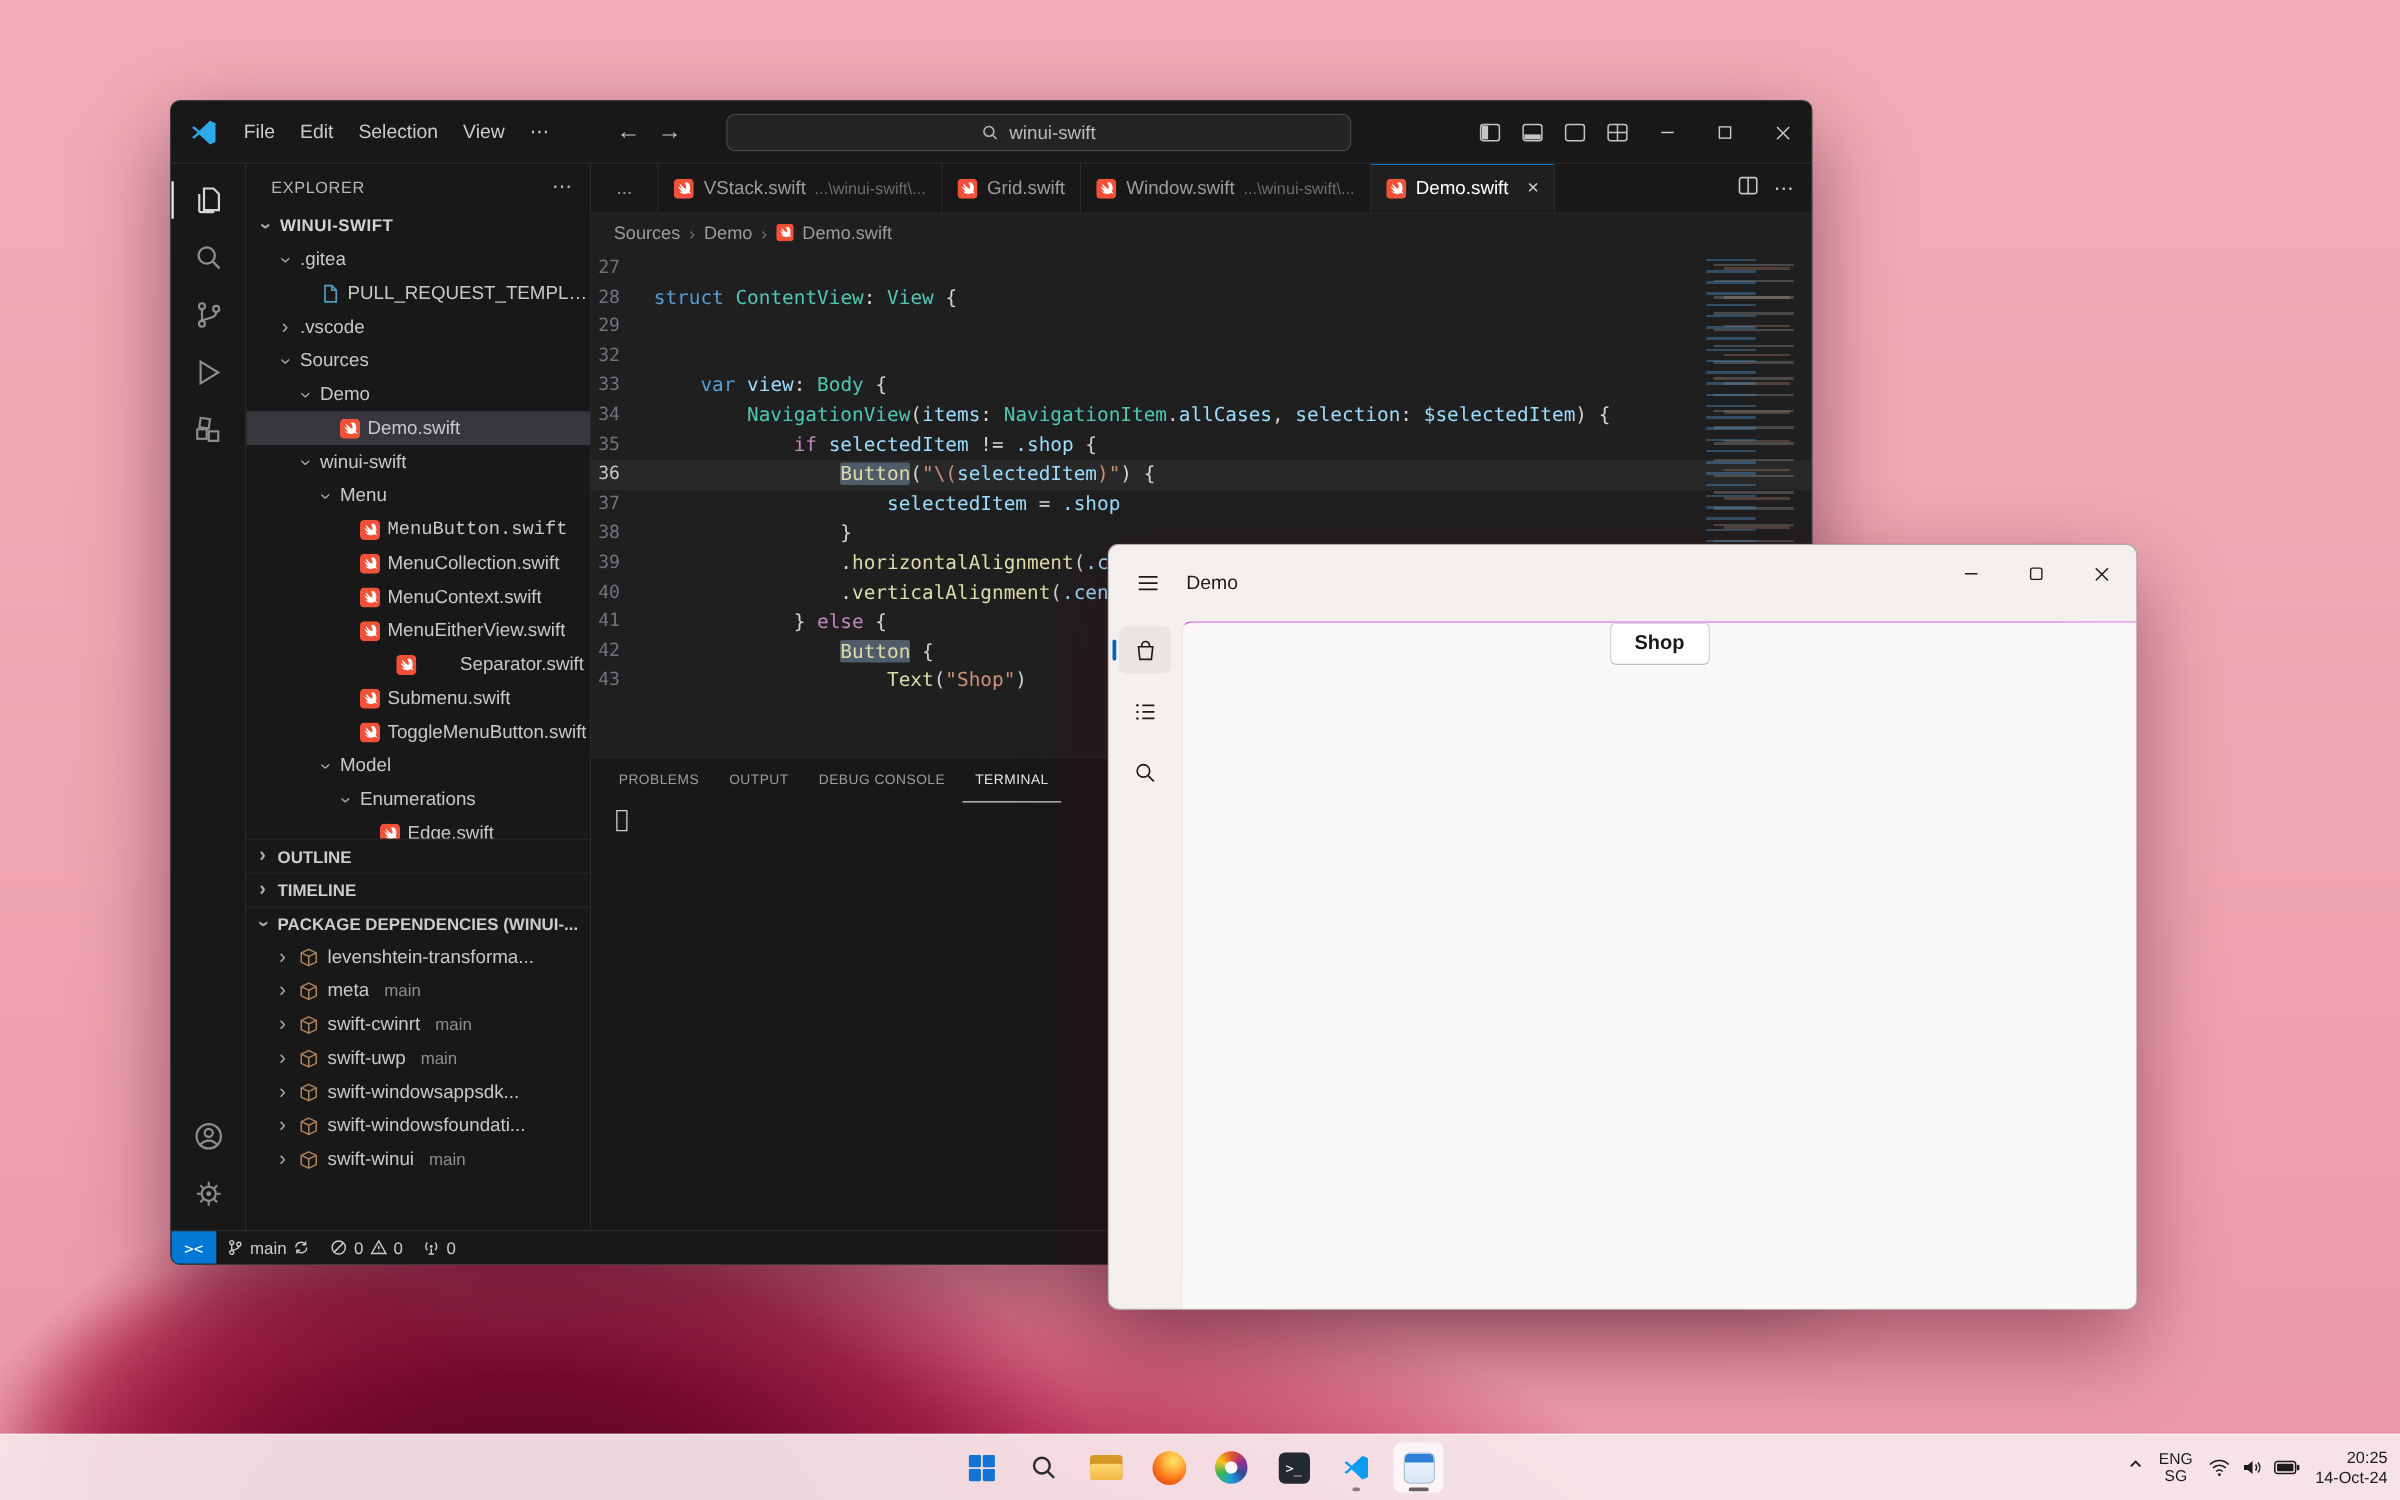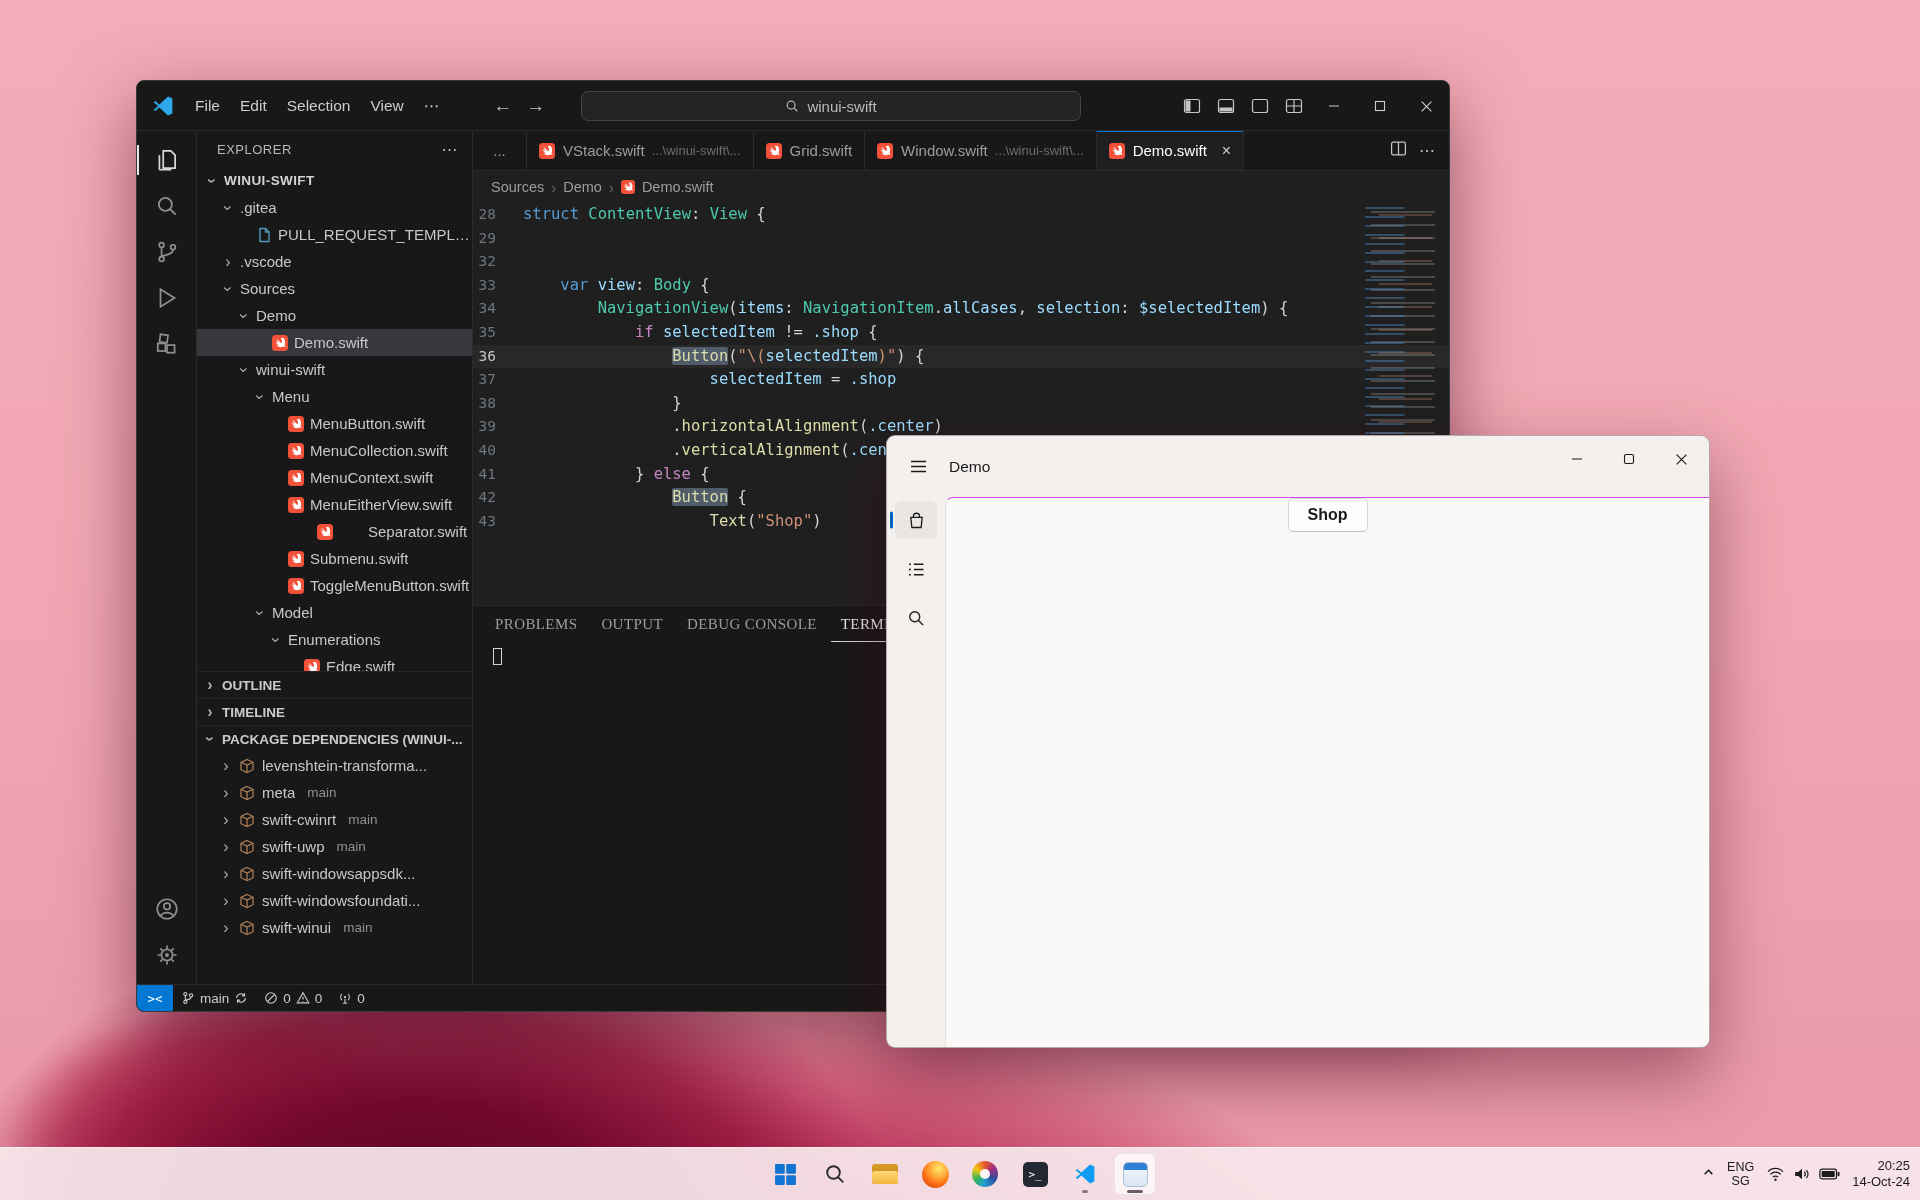--- a/index.html
+++ b/index.html
@@ -88,21 +88,21 @@
   .minimap { position:absolute; right:14px; top:4px; width:76px; height:228px; opacity:.85;
     background-image:
       repeating-linear-gradient(180deg, rgba(86,156,214,.45) 0 2px, transparent 2px 9px),
       repeating-linear-gradient(180deg, transparent 0 4px, rgba(212,212,212,.28) 4px 6px, transparent 6px 13px),
       repeating-linear-gradient(180deg, transparent 0 7px, rgba(206,145,120,.35) 7px 9px, transparent 9px 23px);
     background-size: 52% 100%, 88% 100%, 70% 100%; background-repeat:no-repeat;
     background-position: 6px 0, 12px 0, 20px 0; }
 
   .panel { height:381px; flex:none; background:#181818; border-top:1px solid #2b2b2b; display:flex; flex-direction:column; }
   .panel-tabs { height:36px; flex:none; display:flex; align-items:stretch; gap:4px; padding:0 12px; }
-  .ptab { padding:0 10px; line-height:36px; font-size:15px; letter-spacing:.4px; color:#9d9d9d;font-family:Liberation Serif, serif; }
+  .ptab { padding:0 10px; line-height:36px; font-size:11px; letter-spacing:.4px; color:#9d9d9d; }
   .ptab.active { color:#e7e7e7; border-bottom:1px solid #d7d7d7; }
   .term { flex:1; padding:4px 0 0 20px; font-family:"DejaVu Sans Mono", monospace;
     font-size:15.5px; line-height:23px; color:#ececec; overflow:hidden; white-space:pre; }
   .tcursor { display:inline-block; width:9px; height:17px; border:1px solid #d4d4d4; vertical-align:-3px; }
 
   .statusbar { height:27px; flex:none; background:#181818; border-top:1px solid #2b2b2b;
     display:flex; align-items:center; font-size:13.5px; color:#cccccc; }
   .remote-chip { width:36px; height:100%; background:#0078d4; color:#fff; display:flex;
     align-items:center; justify-content:center; font-family:"DejaVu Sans Mono",monospace; font-size:12.5px; }
   .sb-item { display:flex; align-items:center; gap:5px; padding:0 8px; height:100%; }
@@ -330,21 +330,21 @@
             <span class="tlabel">Demo.swift</span>
           </div>
           <div class="tree-row" style="padding-left: 40px;">
             <span class="chev open">›</span>
             <span class="tlabel">winui-swift</span>
           </div>
           <div class="tree-row" style="padding-left: 56px;">
             <span class="chev open">›</span>
             <span class="tlabel">Menu</span>
           </div>
-          <div class="tree-row" style="padding-left: 72px;">
+          <div class="tree-row" style="padding-left: 72px; font-family: Liberation Mono, monospace;">
             <span class="chev"></span>
             <span class="fic">
               <svg viewBox="0 0 16 16">
                 <rect width="16" height="16" rx="3.5" fill="#F05138"></rect>
                 <path d="M11.6 3.1c1.8 2.3 2 5 .9 6.9.9 1.1 1 2 .9 2.3-.8-.9-1.6-1-2.2-.7-2.3 1.2-5.4.4-7.2-1.9.5.3 1.6.8 2.8.7C5.3 9.3 3.8 7 3.5 5.9c.9.8 2.5 1.9 3.4 2.2C5.5 6.6 4.6 4.6 4.7 3.7c1.3 1.6 3.7 3.7 5 4.4.6-1.4.4-3.4-1.1-5 1.1.1 2.3-.3 3 0z" fill="#fff"></path>
               </svg>
             </span>
             <span class="tlabel">MenuButton.swift</span>
           </div>
           <div class="tree-row" style="padding-left: 72px;">
@@ -576,20 +576,24 @@
           <span>Demo</span>
           <span class="crumb-sep">›</span>
           <span class="crumb-ic"><svg viewBox="0 0 16 16">
               <rect width="16" height="16" rx="3.5" fill="#F05138"></rect>
               <path d="M11.6 3.1c1.8 2.3 2 5 .9 6.9.9 1.1 1 2 .9 2.3-.8-.9-1.6-1-2.2-.7-2.3 1.2-5.4.4-7.2-1.9.5.3 1.6.8 2.8.7C5.3 9.3 3.8 7 3.5 5.9c.9.8 2.5 1.9 3.4 2.2C5.5 6.6 4.6 4.6 4.7 3.7c1.3 1.6 3.7 3.7 5 4.4.6-1.4.4-3.4-1.1-5 1.1.1 2.3-.3 3 0z" fill="#fff"></path>
             </svg></span>
           <span>Demo.swift</span>
         </div>
       <div class="code-area" id="vs-code">
         <div class="minimap"></div>
+      <div class="code-line">
+            <span class="ln">27</span>
+            <span class="ctext" style="padding-left: 0px;"></span>
+          </div>
           <div class="code-line">
             <span class="ln">28</span>
             <span class="ctext" style="padding-left: 0px;"><span class="tk-k">struct </span><span class="tk-t">ContentView</span><span class="tk-p">: </span><span class="tk-t">View</span><span class="tk-p"> {</span></span>
           </div>
           <div class="code-line">
             <span class="ln">29</span>
             <span class="ctext" style="padding-left: 0px;"></span>
           </div>
           <div class="code-line">
             <span class="ln">32</span>

